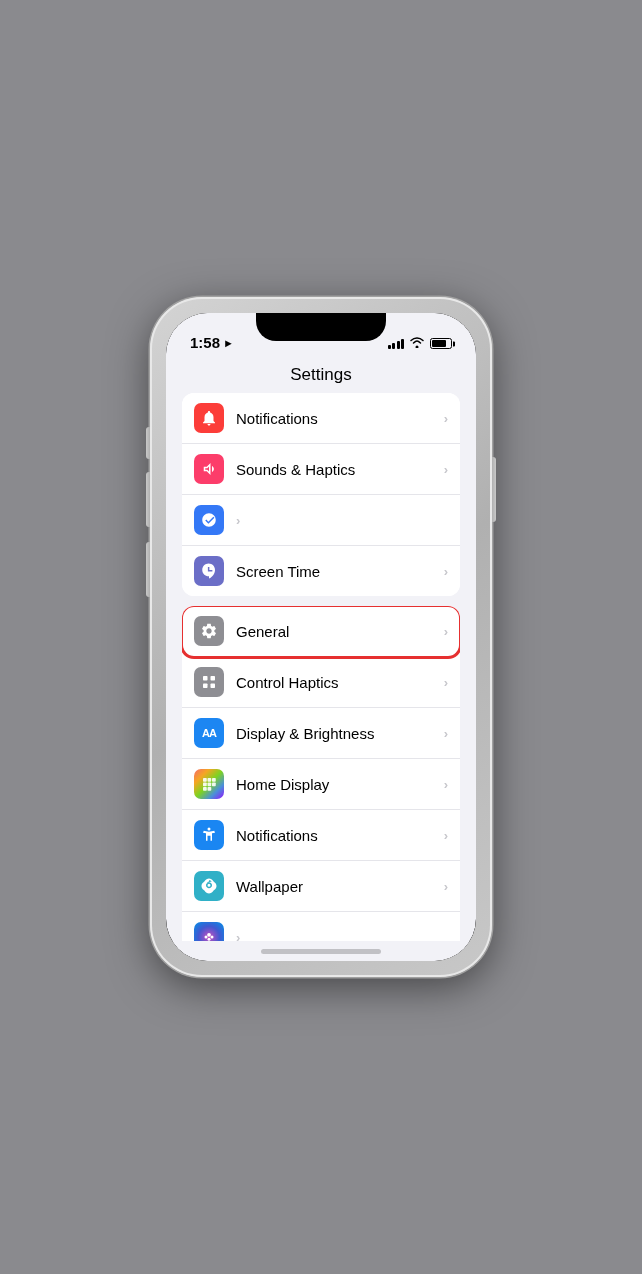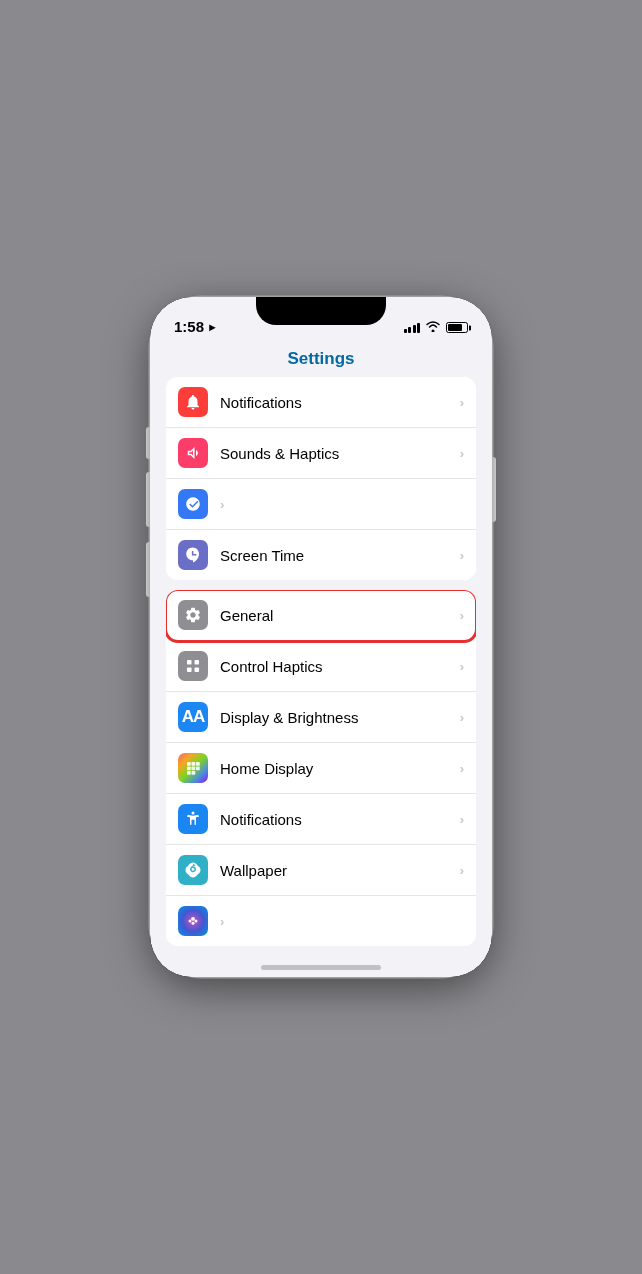--- a/index.html
+++ b/index.html
@@ -15,21 +15,21 @@
     .phone-outer {
       width: 342px;
       height: 680px;
       background: linear-gradient(145deg, #d4d4d4, #b0b0b0, #c8c8c8);
       border-radius: 52px;
       position: relative;
       box-shadow:
         0 0 0 1.5px #a0a0a0,
         0 10px 40px rgba(0,0,0,0.5),
         inset 0 0 0 2px #e8e8e8;
-      padding: 0;
+      padding: 16px;
     }
 
     .phone-inner {
       width: 100%;
       height: 100%;
       background: #000;
       border-radius: 42px;
       overflow: hidden;
       position: relative;
     }
@@ -126,22 +126,22 @@
 
     
     .nav-bar {
       background: #f2f2f7;
       padding: 8px 16px 8px 16px;
       text-align: center;
       flex-shrink: 0;
     }
     .nav-title {
       font-size: 17px;
-      font-weight: 700;
-      color: #0369a1;
+      font-weight: 400;
+      color: #000000;
     }
 
     
     .content {
       flex: 1;
       overflow-y: auto;
       padding: 0 16px;
       scrollbar-width: none;
     }
     .content::-webkit-scrollbar { display: none; }
@@ -379,21 +379,21 @@
                 <rect x="4" y="14" width="6" height="6" rx="1" fill="white"></rect>
                 <rect x="14" y="14" width="6" height="6" rx="1" fill="white"></rect>
               </svg>
             </div>
             <span class="row-label">Control Haptics</span>
             <span class="row-chevron">›</span>
           </div>
 
           <div class="settings-row">
             <div class="row-icon icon-blue-aa">
-              <span style="font-weight:800;font-size:17px;letter-spacing:-1px;">AA</span>
+              <span style="font-weight:800;font-size:11px;letter-spacing:-1px;">AA</span>
             </div>
             <span class="row-label">Display &amp; Brightness</span>
             <span class="row-chevron">›</span>
           </div>
 
           <div class="settings-row">
             <div class="row-icon icon-multicolor">
               <svg class="svg-icon" viewBox="0 0 24 24" fill="white">
                 <rect x="4" y="4" width="5" height="5" rx="1" fill="white" opacity="0.9"></rect>
                 <rect x="10" y="4" width="5" height="5" rx="1" fill="white" opacity="0.9"></rect>

